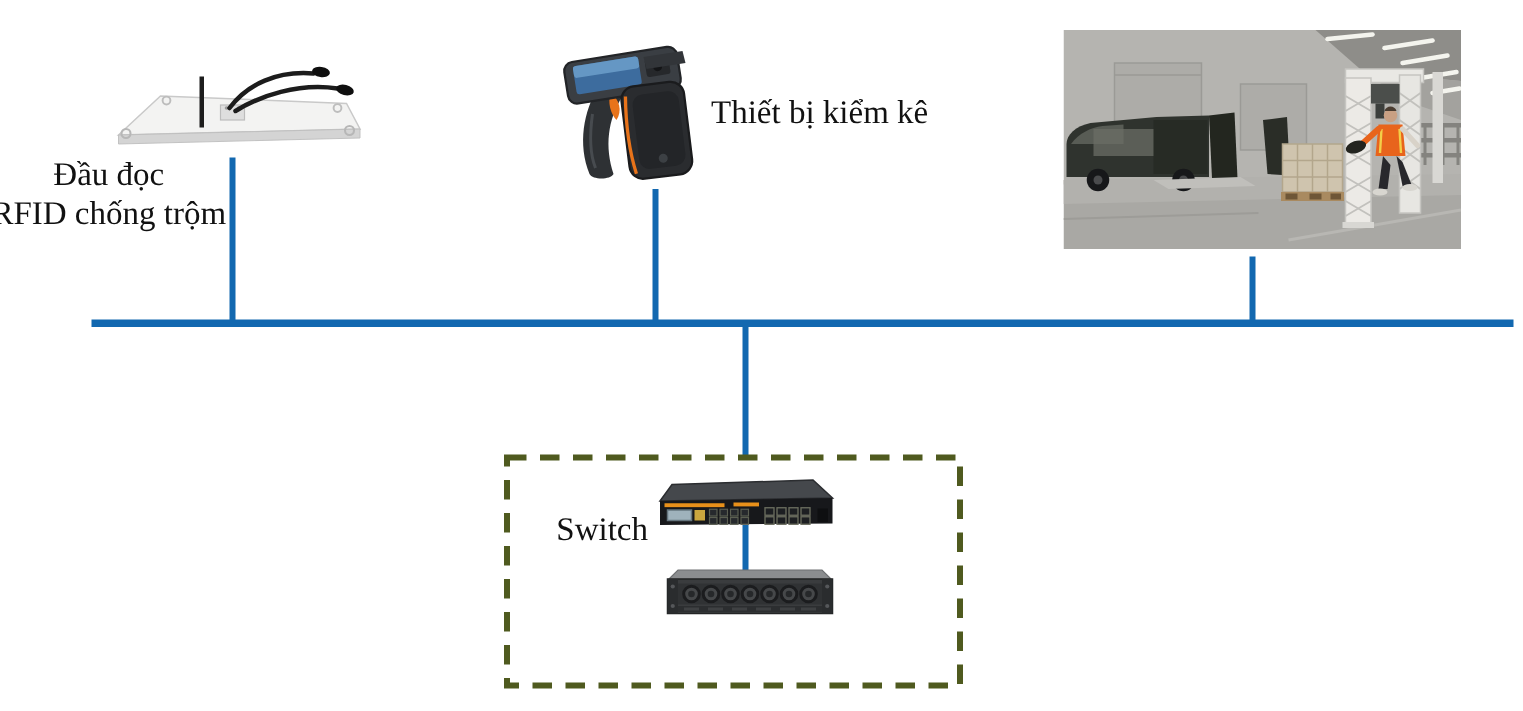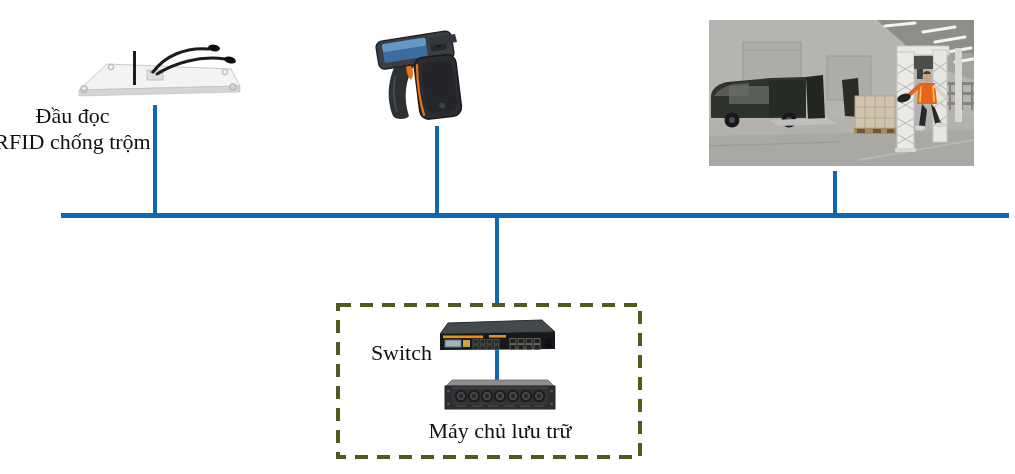--- a/index.html
+++ b/index.html
@@ -70,20 +70,21 @@
     <g transform="rotate(-7 66 62)">
       <rect x="46" y="30" width="42" height="62" rx="9" fill="#2a2c2f" stroke="#1a1b1d" stroke-width="1.5"></rect>
       <path d="M49,36 C 47,54 47,72 50,88" fill="none" stroke="#e8731a" stroke-width="2.2"></path>
       <rect x="53" y="36" width="31" height="50" rx="7" fill="#232528"></rect>
       <circle cx="69" cy="80" r="3" fill="#3c4044"></circle>
     </g>
 
     <path d="M58,12 L84,8 L86,16 L60,20 Z" fill="#323539"></path>
   </svg>
 
+  <div class="label" style="left:474px;top:62px;">Thiết bị kiểm kê</div>
 
   <svg class="abs" style="left:709px;top:20px;" width="265" height="146" viewBox="0 0 265 146">
 
     <rect x="0" y="0" width="265" height="103" fill="#b5b4b0"></rect>
 
     <polygon points="168,0 265,0 265,34 200,28" fill="#8e8d89"></polygon>
     <polygon points="200,28 265,34 265,60 230,48" fill="#a3a29e"></polygon>
 
     <g stroke="#f4f4ee" stroke-width="3" stroke-linecap="round">
       <line x1="176" y1="6" x2="206" y2="3"></line>
@@ -281,15 +282,14 @@
     <g fill="#3f4143">
       <rect x="14" y="27" width="10" height="2"></rect>
         <rect x="30" y="27" width="10" height="2"></rect>
       <rect x="46" y="27" width="10" height="2"></rect>
         <rect x="62" y="27" width="10" height="2"></rect>
       <rect x="78" y="27" width="10" height="2"></rect>
         <rect x="92" y="27" width="10" height="2"></rect>
     </g>
   </svg>
 
-  <div class="label center" style="left:400px;top:418px;width:200px;">Máy chủ lưu trữ</div>
 
 </div>
 
 </body></html>

